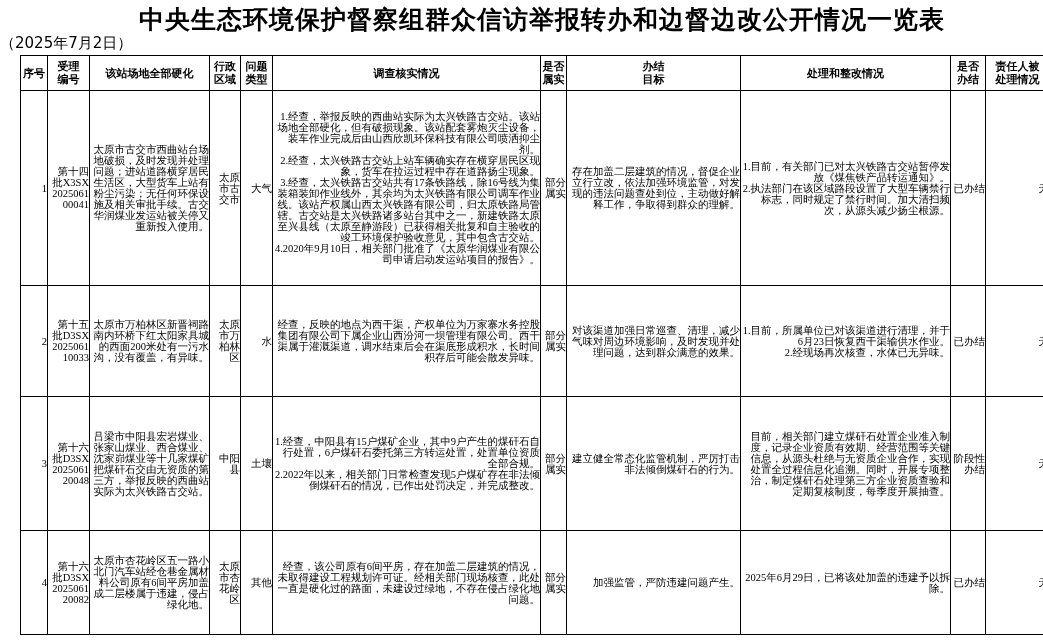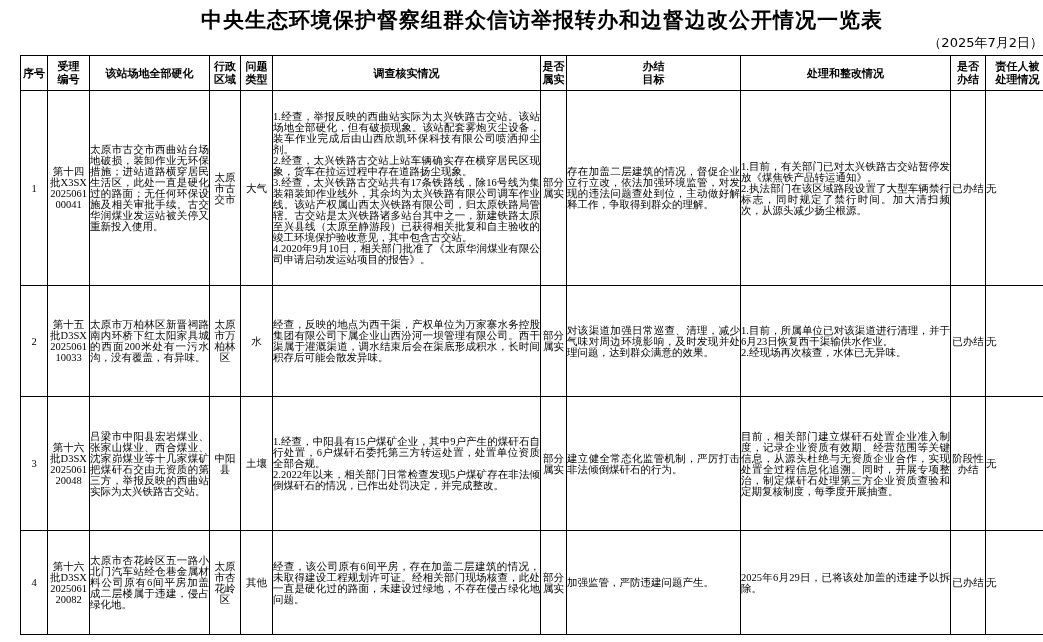--- a/index.html
+++ b/index.html
@@ -3,35 +3,35 @@
 <meta charset="utf-8">
 <style>
   html,body{margin:0;padding:0;background:#fff;}
   .page{
     width:1043px;height:642px;background:#fff;color:#000;
     font-family:"DejaVu Serif","Liberation Serif",serif;
     position:relative;overflow:hidden;box-sizing:border-box;
   }
   .title{
     text-align:center;font-family:"DejaVu Sans","Liberation Sans",sans-serif;
-    font-weight:bold;font-size:21px;line-height:24px;padding-top:8px;
+    font-weight:bold;font-size:25px;line-height:24px;padding-top:8px;
     letter-spacing:1px;
     padding-left:41px;
   }
   .subtitle{
-    text-align:right;font-family:"DejaVu Sans","Liberation Sans",sans-serif;
-    font-size:13px;line-height:16px;margin-top:3px;margin-bottom:4px;
+    text-align:left;font-family:"DejaVu Sans","Liberation Sans",sans-serif;
+    font-size:15px;line-height:16px;margin-top:3px;margin-bottom:4px;
   }
   table.grid{
     border-collapse:collapse;table-layout:fixed;
     margin-left:20px;width:1029px;
   }
   table.grid th, table.grid td{
     border:1px solid #000;vertical-align:middle;
-    overflow:hidden;box-sizing:border-box;
+    overflow:hidden;box-sizing:border-box;text-align:right;
   }
   table.grid th{
     font-family:"DejaVu Sans","Liberation Sans",sans-serif;
     font-weight:bold;font-size:11px;line-height:13px;
     text-align:center;white-space:pre-line;padding:1px;
   }
   table.grid td{
     font-size:10.5px;line-height:11px;padding:1px 0;
     white-space:pre-line;word-break:break-all;font-family:Liberation Serif, serif;
   }
@@ -78,21 +78,21 @@
       <th>处理和整改情况</th>
       <th>是否
 办结</th>
       <th>责任人被
 处理情况</th>
     </tr>
 
     <tr style="height:195px">
       <td class="center">1</td>
       <td class="center">第十四批X3SX202506100041</td>
-      <td class="just">太原市古交市西曲站台场地破损，装卸作业无环保措施；进站道路横穿居民生活区，此处一直是硬化过的路面；无任何环保设施及相关审批手续。古交华润煤业发运站被关停又重新投入使用。</td>
+      <td class="just">太原市古交市西曲站台场地破损，及时发现并处理问题；进站道路横穿居民生活区，大型货车上站有粉尘污染；无任何环保设施及相关审批手续。古交华润煤业发运站被关停又重新投入使用。</td>
       <td class="center">太原市古交市</td>
       <td class="center">大气</td>
       <td class="just">1.经查，举报反映的西曲站实际为太兴铁路古交站。该站场地全部硬化，但有破损现象。该站配套雾炮灭尘设备，装车作业完成后由山西欣凯环保科技有限公司喷洒抑尘剂。
 2.经查，太兴铁路古交站上站车辆确实存在横穿居民区现象，货车在拉运过程中存在道路扬尘现象。
 3.经查，太兴铁路古交站共有17条铁路线，除16号线为集装箱装卸作业线外，其余均为太兴铁路有限公司调车作业线。该站产权属山西太兴铁路有限公司，归太原铁路局管辖。古交站是太兴铁路诸多站台其中之一，新建铁路太原至兴县线（太原至静游段）已获得相关批复和自主验收的竣工环境保护验收意见，其中包含古交站。
 4.2020年9月10日，相关部门批准了《太原华润煤业有限公司申请启动发运站项目的报告》。</td>
       <td class="center">部分属实</td>
       <td class="just">存在加盖二层建筑的情况，督促企业立行立改，依法加强环境监管，对发现的违法问题查处到位，主动做好解释工作，争取得到群众的理解。</td>
       <td class="just">1.目前，有关部门已对太兴铁路古交站暂停发放《煤焦铁产品转运通知》。
 2.执法部门在该区域路段设置了大型车辆禁行标志，同时规定了禁行时间。加大清扫频次，从源头减少扬尘根源。</td>

